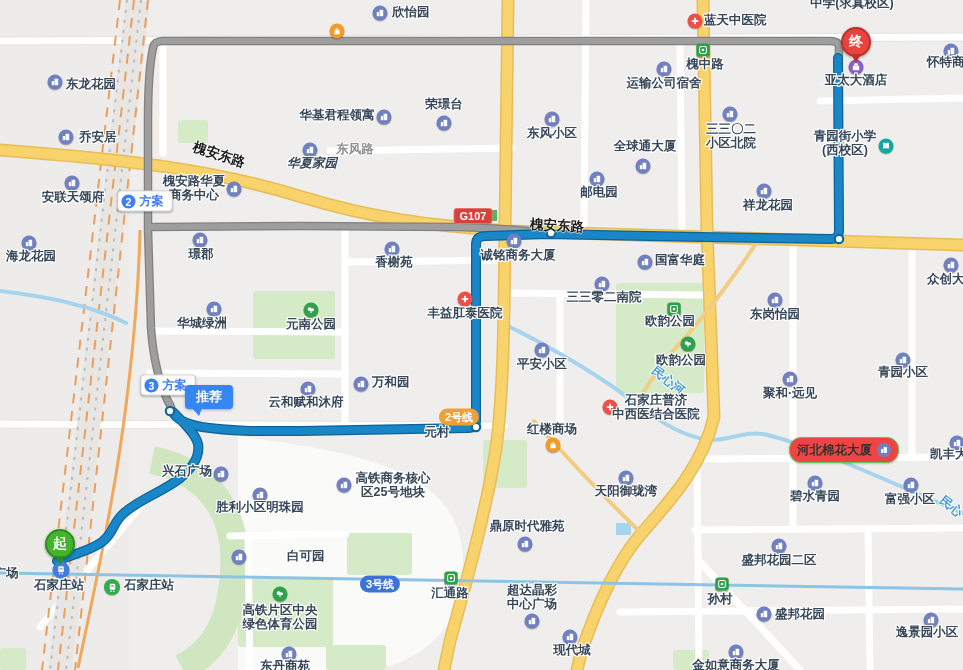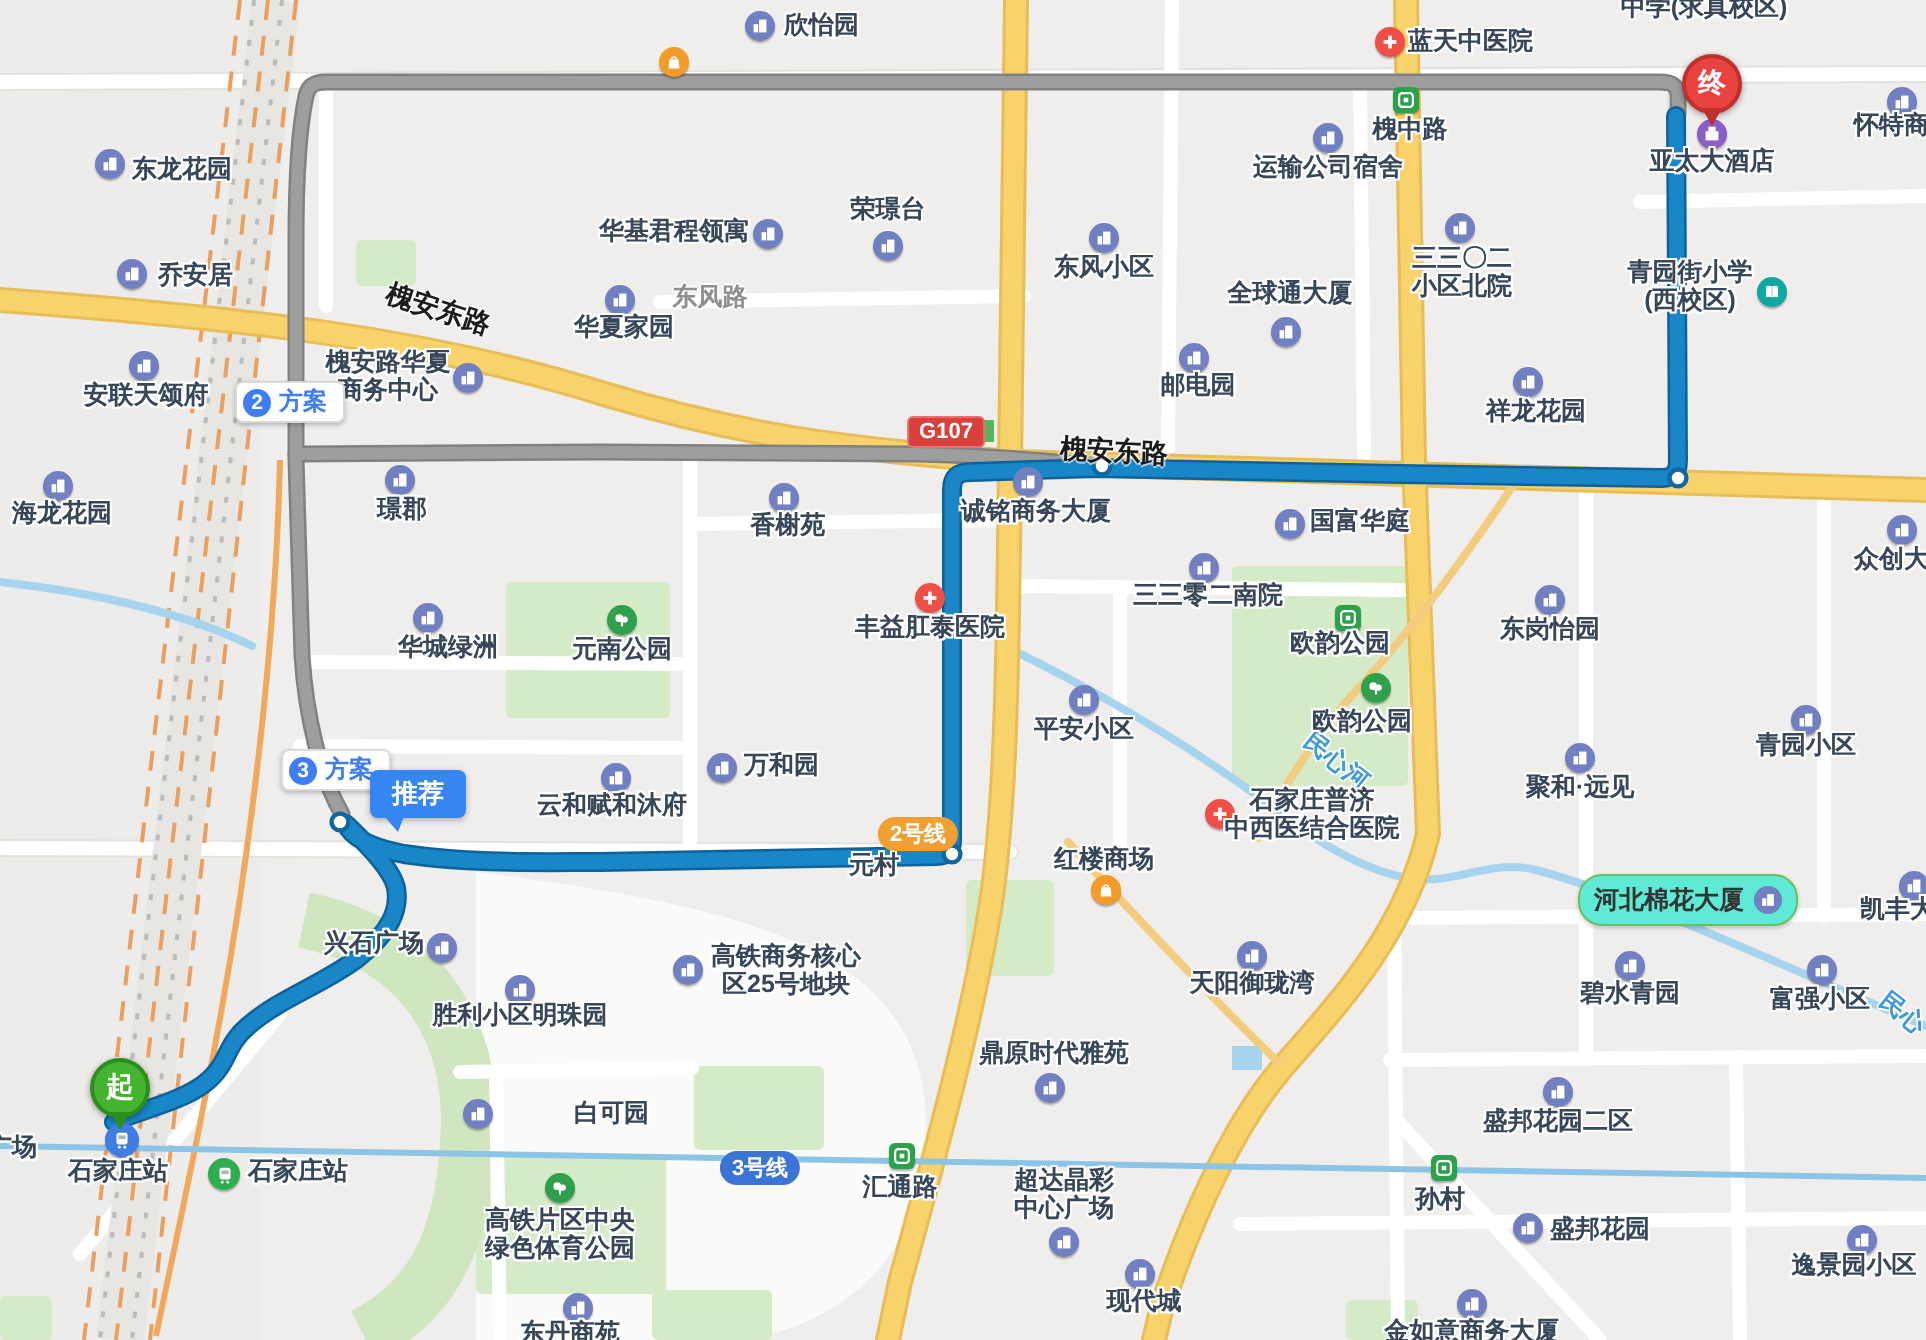--- a/index.html
+++ b/index.html
@@ -46,21 +46,21 @@
        display:flex;align-items:center;justify-content:center;margin-right:4px;}
   .tooltip{position:absolute;transform:translate(-50%,-50%);background:#3586f2;color:#fff;border-radius:4px;
        padding:3px 11px;font-size:13px;font-weight:600;z-index:19;box-shadow:0 1px 3px rgba(0,0,0,.3);white-space:nowrap;}
   .tooltip:after{content:"";position:absolute;left:7px;bottom:-7px;
        border-left:7px solid transparent;border-right:3px solid transparent;border-top:8px solid #3586f2;}
   .g107{position:absolute;transform:translate(-50%,-50%);background:#d8403c;color:#fff;border-radius:3px;
        font-size:11px;font-weight:700;padding:1px 5px;z-index:8;border:1px solid #e9706c;}
   .g107-sq{position:absolute;width:8px;height:11px;background:#58b55c;z-index:7;}
   .line-badge{position:absolute;transform:translate(-50%,-50%);color:#fff;border-radius:9px;
        padding:1px 6px;font-size:11px;font-weight:700;z-index:9;white-space:nowrap;}
-  .hl-box{position:absolute;background:#5eead4;border:1px solid #6abf5e;border-radius:12px;height:24px;
+  .hl-box{position:absolute;background:#ef4444;border:1px solid #6abf5e;border-radius:12px;height:24px;
        display:flex;align-items:center;gap:5px;padding:0 7px;z-index:17;font-size:12.5px;font-weight:600;color:#333;
        box-shadow:0 1px 2px rgba(0,0,0,.2);white-space:nowrap;}
   .hl-box .mini-icon{width:14px;height:14px;border-radius:50%;background:#7180c0;display:flex;
        align-items:center;justify-content:center;}
   .hl-box .mini-icon svg{width:10px;height:10px;}
 </style>
 </head>
 <body>
 
 <div id="map">
@@ -250,21 +250,21 @@
           <rect x="11" y="5" width="8" height="14" fill="#fff"></rect>
         </svg>
       </span>
       <div class="poi-label" style="left: 337px; top: 116px;">华基君程领寓</div>
       <span class="icon icon-building" style="left: 310px; top: 150px;">
         <svg viewBox="0 0 24 24">
           <rect x="5" y="10" width="5" height="9" fill="#fff"></rect>
           <rect x="11" y="5" width="8" height="14" fill="#fff"></rect>
         </svg>
       </span>
-      <div class="poi-label" style="left: 312px; top: 164px;">华夏家园</div>
+      <div class="poi-label" style="left: 312px; top: 164px; font-style: italic;">华夏家园</div>
       <span class="icon icon-building" style="left: 597px; top: 179px;">
         <svg viewBox="0 0 24 24">
           <rect x="5" y="10" width="5" height="9" fill="#fff"></rect>
           <rect x="11" y="5" width="8" height="14" fill="#fff"></rect>
         </svg>
       </span>
       <div class="poi-label" style="left: 599px; top: 193px;">邮电园</div>
       <span class="icon icon-school" style="left: 886px; top: 146px;">
         <svg viewBox="0 0 24 24">
           <path d="M12 6C10 4.8 7.5 4.8 5.5 6v12c2-1.2 4.5-1.2 6.5 0 2-1.2 4.5-1.2 6.5 0V6C16.5 4.8 14 4.8 12 6z" fill="#fff"></path>
@@ -439,21 +439,21 @@
           <rect x="11" y="5" width="8" height="14" fill="#fff"></rect>
         </svg>
       </span>
       <div class="poi-label" style="left: 306px; top: 403px;">云和赋和沐府</div>
       <span class="icon icon-building" style="left: 214px; top: 309px;">
         <svg viewBox="0 0 24 24">
           <rect x="5" y="10" width="5" height="9" fill="#fff"></rect>
           <rect x="11" y="5" width="8" height="14" fill="#fff"></rect>
         </svg>
       </span>
-      <div class="poi-label" style="left: 224px; top: 324px;">华城绿洲</div>
+      <div class="poi-label" style="left: 202px; top: 324px;">华城绿洲</div>
       <span class="icon icon-park" style="left: 311px; top: 310px;">
         <svg viewBox="0 0 24 24">
           <circle cx="9" cy="10" r="4.2" fill="#fff"></circle>
           <circle cx="15" cy="11.5" r="3.4" fill="#fff"></circle>
           <rect x="10.8" y="11" width="2.4" height="8" rx="1" fill="#fff"></rect>
         </svg>
       </span>
       <div class="poi-label" style="left: 311px; top: 325px;">元南公园</div>
       <span class="icon icon-hospital" style="left: 610px; top: 407px;">
         <svg viewBox="0 0 24 24">

